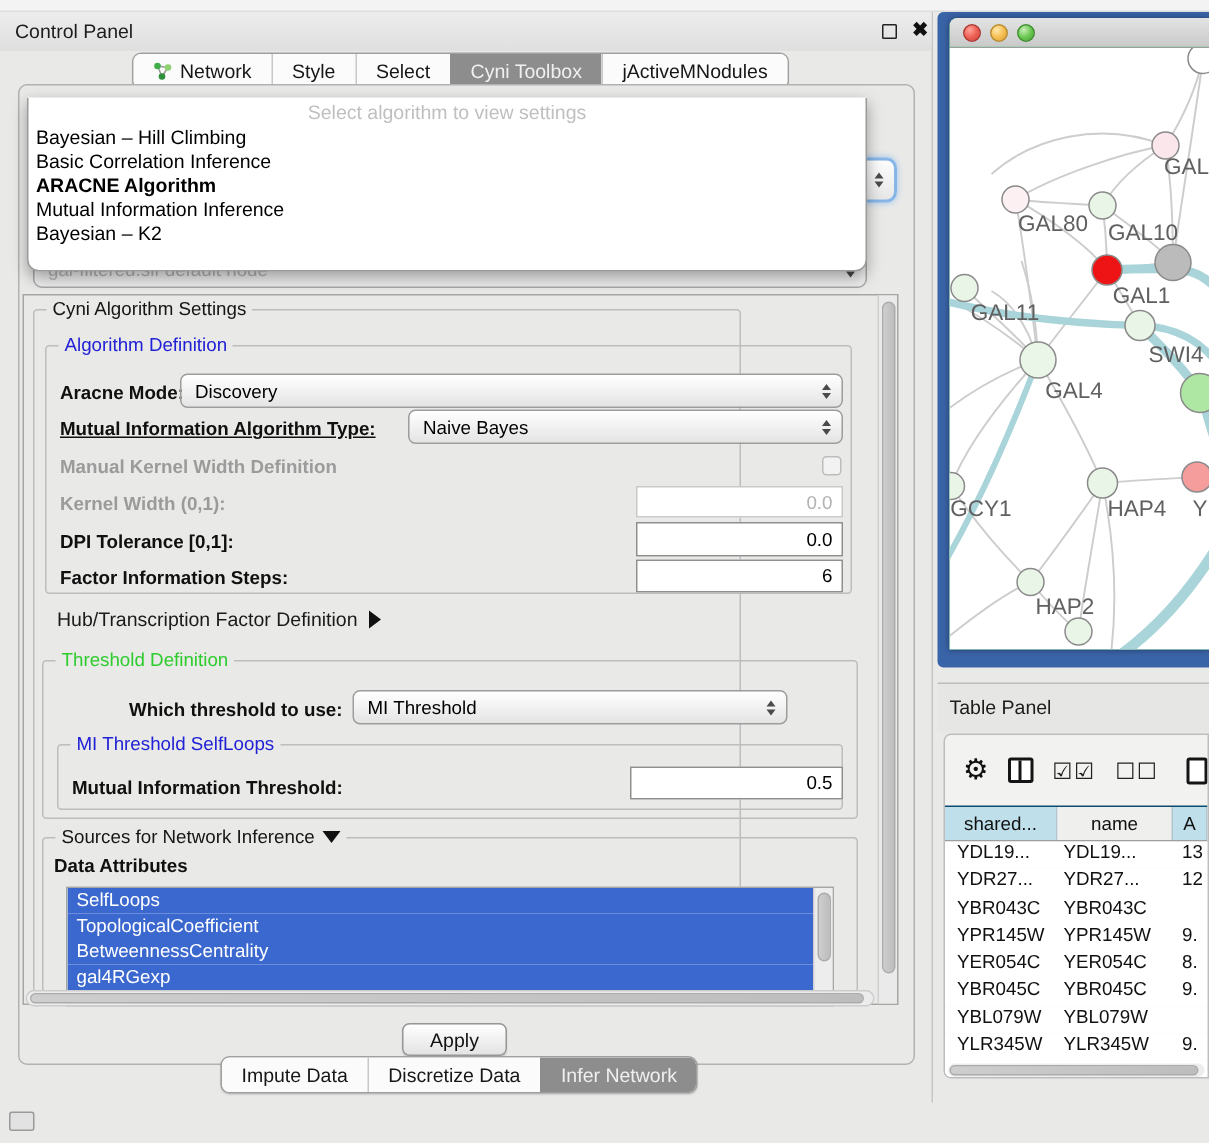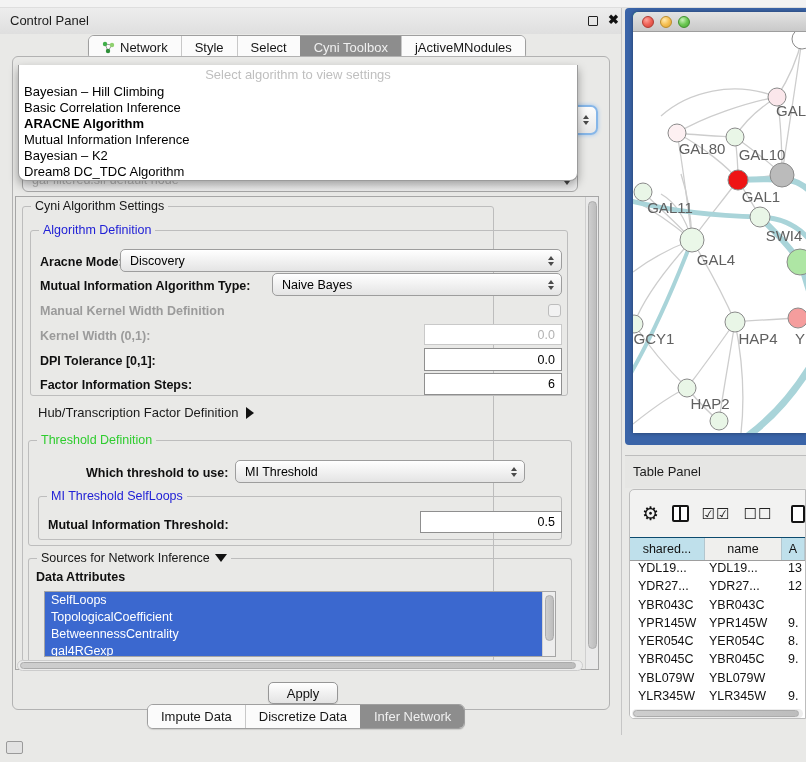--- a/index.html
+++ b/index.html
@@ -54,21 +54,21 @@
   .combo-arrows .dn { width:0;height:0;border-left:3.5px solid transparent;border-right:3.5px solid transparent;border-top:4.5px solid #4a4a4a; }
 
   .tfield { border:1px solid #8f8f8f; background:#fff; font-size:12.5px; color:#000; display:flex; align-items:center; justify-content:flex-end; padding:0 6px; }
   .tfield.disabled { border-color:#c9c9c9; color:#b3b3b3; }
 
   .checkbox { width:13px; height:13px; border:1px solid #bdbdbd; border-radius:3px; background:#f2f2f2; }
 
   .tri-right { width:0;height:0;border-top:6px solid transparent;border-bottom:6px solid transparent;border-left:8px solid #111; display:inline-block; }
   .tri-down { width:0;height:0;border-left:6px solid transparent;border-right:6px solid transparent;border-top:8px solid #111; display:inline-block; }
 
-  #attr-list { left:44px; top:583px; width:512px; height:66px; background:#fff; border:1px solid #a5a5a5; overflow:hidden; }
+  #attr-list { left:44px; top:583px; width:512px; height:80px; background:#fff; border:1px solid #a5a5a5; overflow:hidden; }
   .attr-item { height:17px; line-height:17px; background:#3b68cf; color:#fff; font-size:12.5px; padding-left:6px; width:calc(100% - 13px); }
   #attr-vscroll { position:absolute; right:0; top:0; width:13px; height:100%; background:#ededed; border-left:1px solid #d0d0d0; }
   #attr-thumb { position:absolute; left:1.5px; top:3px; width:9px; height:46px; }
 
   #hscroll { left:17px; top:652px; width:566px; height:11px; background:#ececec; border:1px solid #cccccc; border-radius:6px; }
   #hscroll-thumb { position:absolute; left:2px; top:1px; width:556px; height:7px; }
 
   #apply-btn { left:268px; top:674px; width:70px; height:22px; border:1px solid #969696; border-radius:5px; background:linear-gradient(#ffffff,#e3e3e3); font-size:13px; color:#111; display:flex; align-items:center; justify-content:center; box-shadow:0 1px 1px rgba(0,0,0,0.15); }
 
   #mini-icon { left:6px; top:741px; width:17px; height:13px; border:1.5px solid #9a9a9a; background:#e2e2e2; border-radius:2px; }
@@ -168,21 +168,20 @@
   </div>
 
   <div class="abs" id="algo-popup">
     <div id="popup-placeholder">Select algorithm to view settings</div>
     <div id="popup-items">
         <div class="popup-item">Bayesian – Hill Climbing</div>
         <div class="popup-item">Basic Correlation Inference</div>
         <div class="popup-item selected">ARACNE Algorithm</div>
         <div class="popup-item">Mutual Information Inference</div>
         <div class="popup-item">Bayesian – K2</div>
-        <div class="popup-item">Dream8 DC_TDC Algorithm</div>
       </div>
   </div>
 
   <div class="abs" id="settings-scroll"></div>
   <div class="abs vscroll-track" style="left:585px; top:189px; width:13px; height:472px;">
     <div class="scroll-thumb" style="position:absolute; left:1.5px; top:4px; width:9px; height:448px;"></div>
   </div>
 
   <div class="abs groupbox" style="left:22px; top:198px; width:472px; height:456px;">
     <span class="grouplabel">Cyni Algorithm Settings</span>
@@ -192,21 +191,21 @@
     <span class="grouplabel blue">Algorithm Definition</span>
   </div>
   <div class="abs lbl" style="left:40px; top:247px;">Aracne Mode:</div>
   <div class="abs combo" style="left:120px; top:241px; width:442px; height:23px;">
     <span>Discovery</span>
     <span class="combo-arrows">
         <span class="up"></span>
         <span class="dn"></span>
       </span>
   </div>
-  <div class="abs lbl" style="left:40px; top:271px;">Mutual Information Algorithm Type:</div>
+  <div class="abs lbl" style="left:40px; top:271px;text-decoration:underline;">Mutual Information Algorithm Type:</div>
   <div class="abs combo" style="left:272px; top:265px; width:290px; height:23px;">
     <span>Naive Bayes</span>
     <span class="combo-arrows">
         <span class="up"></span>
         <span class="dn"></span>
       </span>
   </div>
   <div class="abs lbl disabled" style="left:40px; top:296px;">Manual Kernel Width Definition</div>
   <div class="abs checkbox" style="left:548px; top:296px;"></div>
   <div class="abs lbl disabled" style="left:40px; top:321px;">Kernel Width (0,1):</div>

